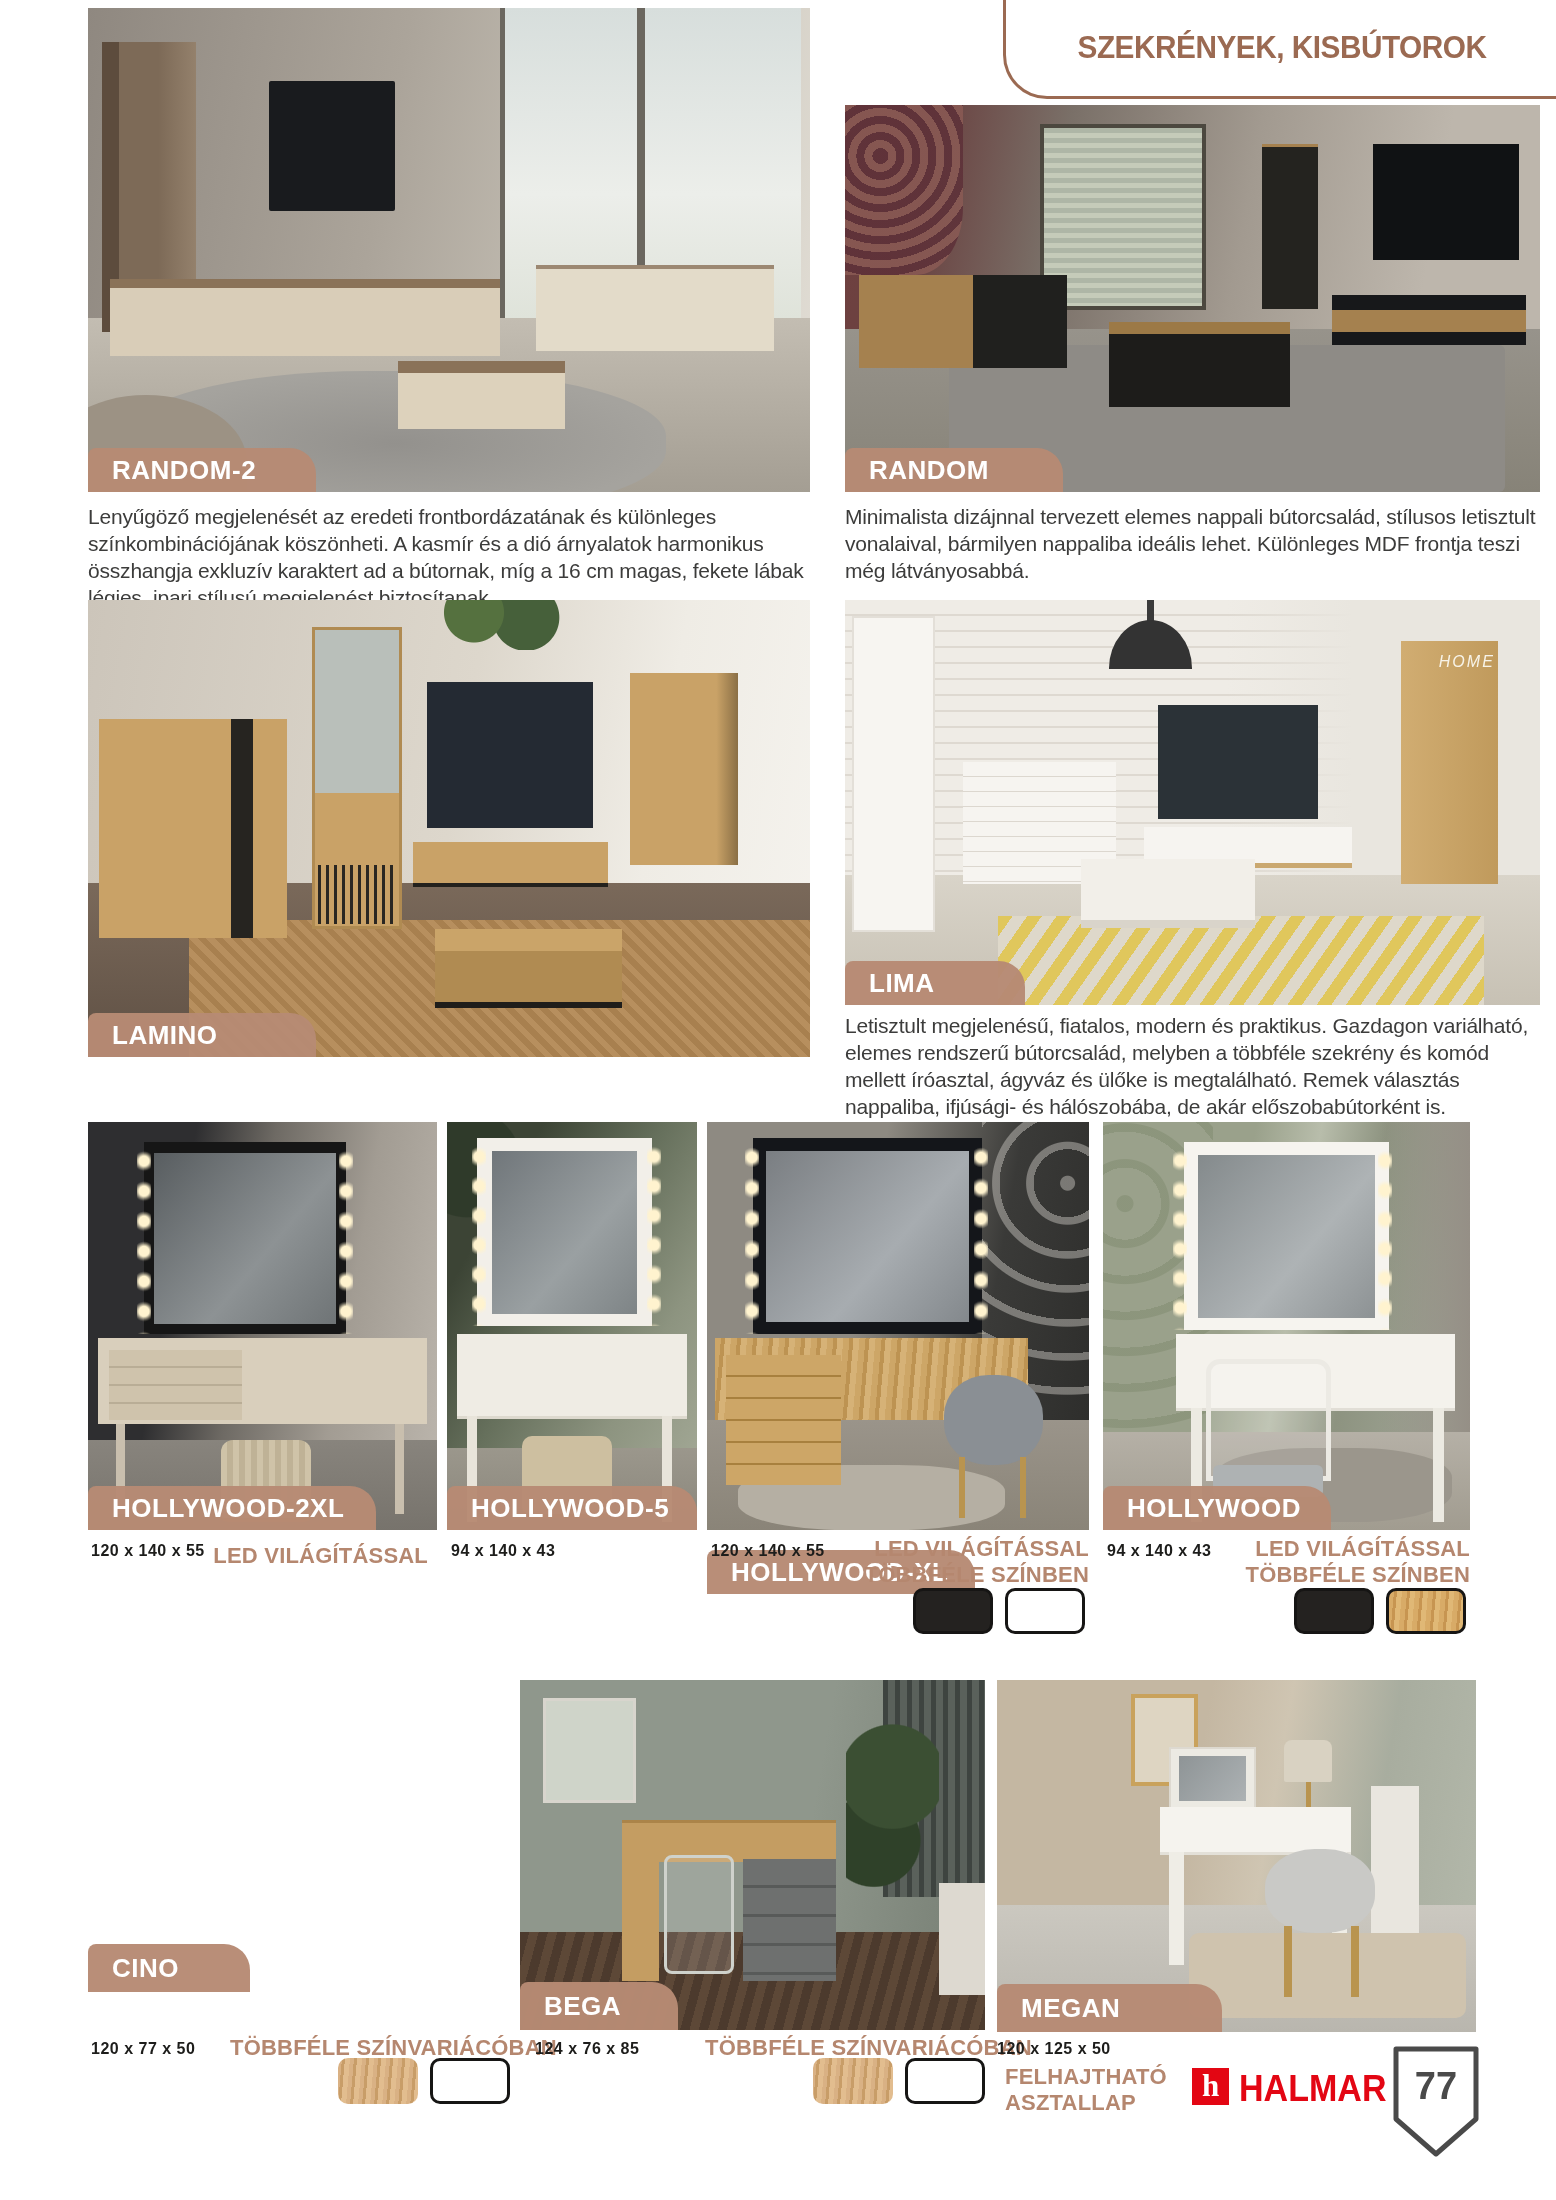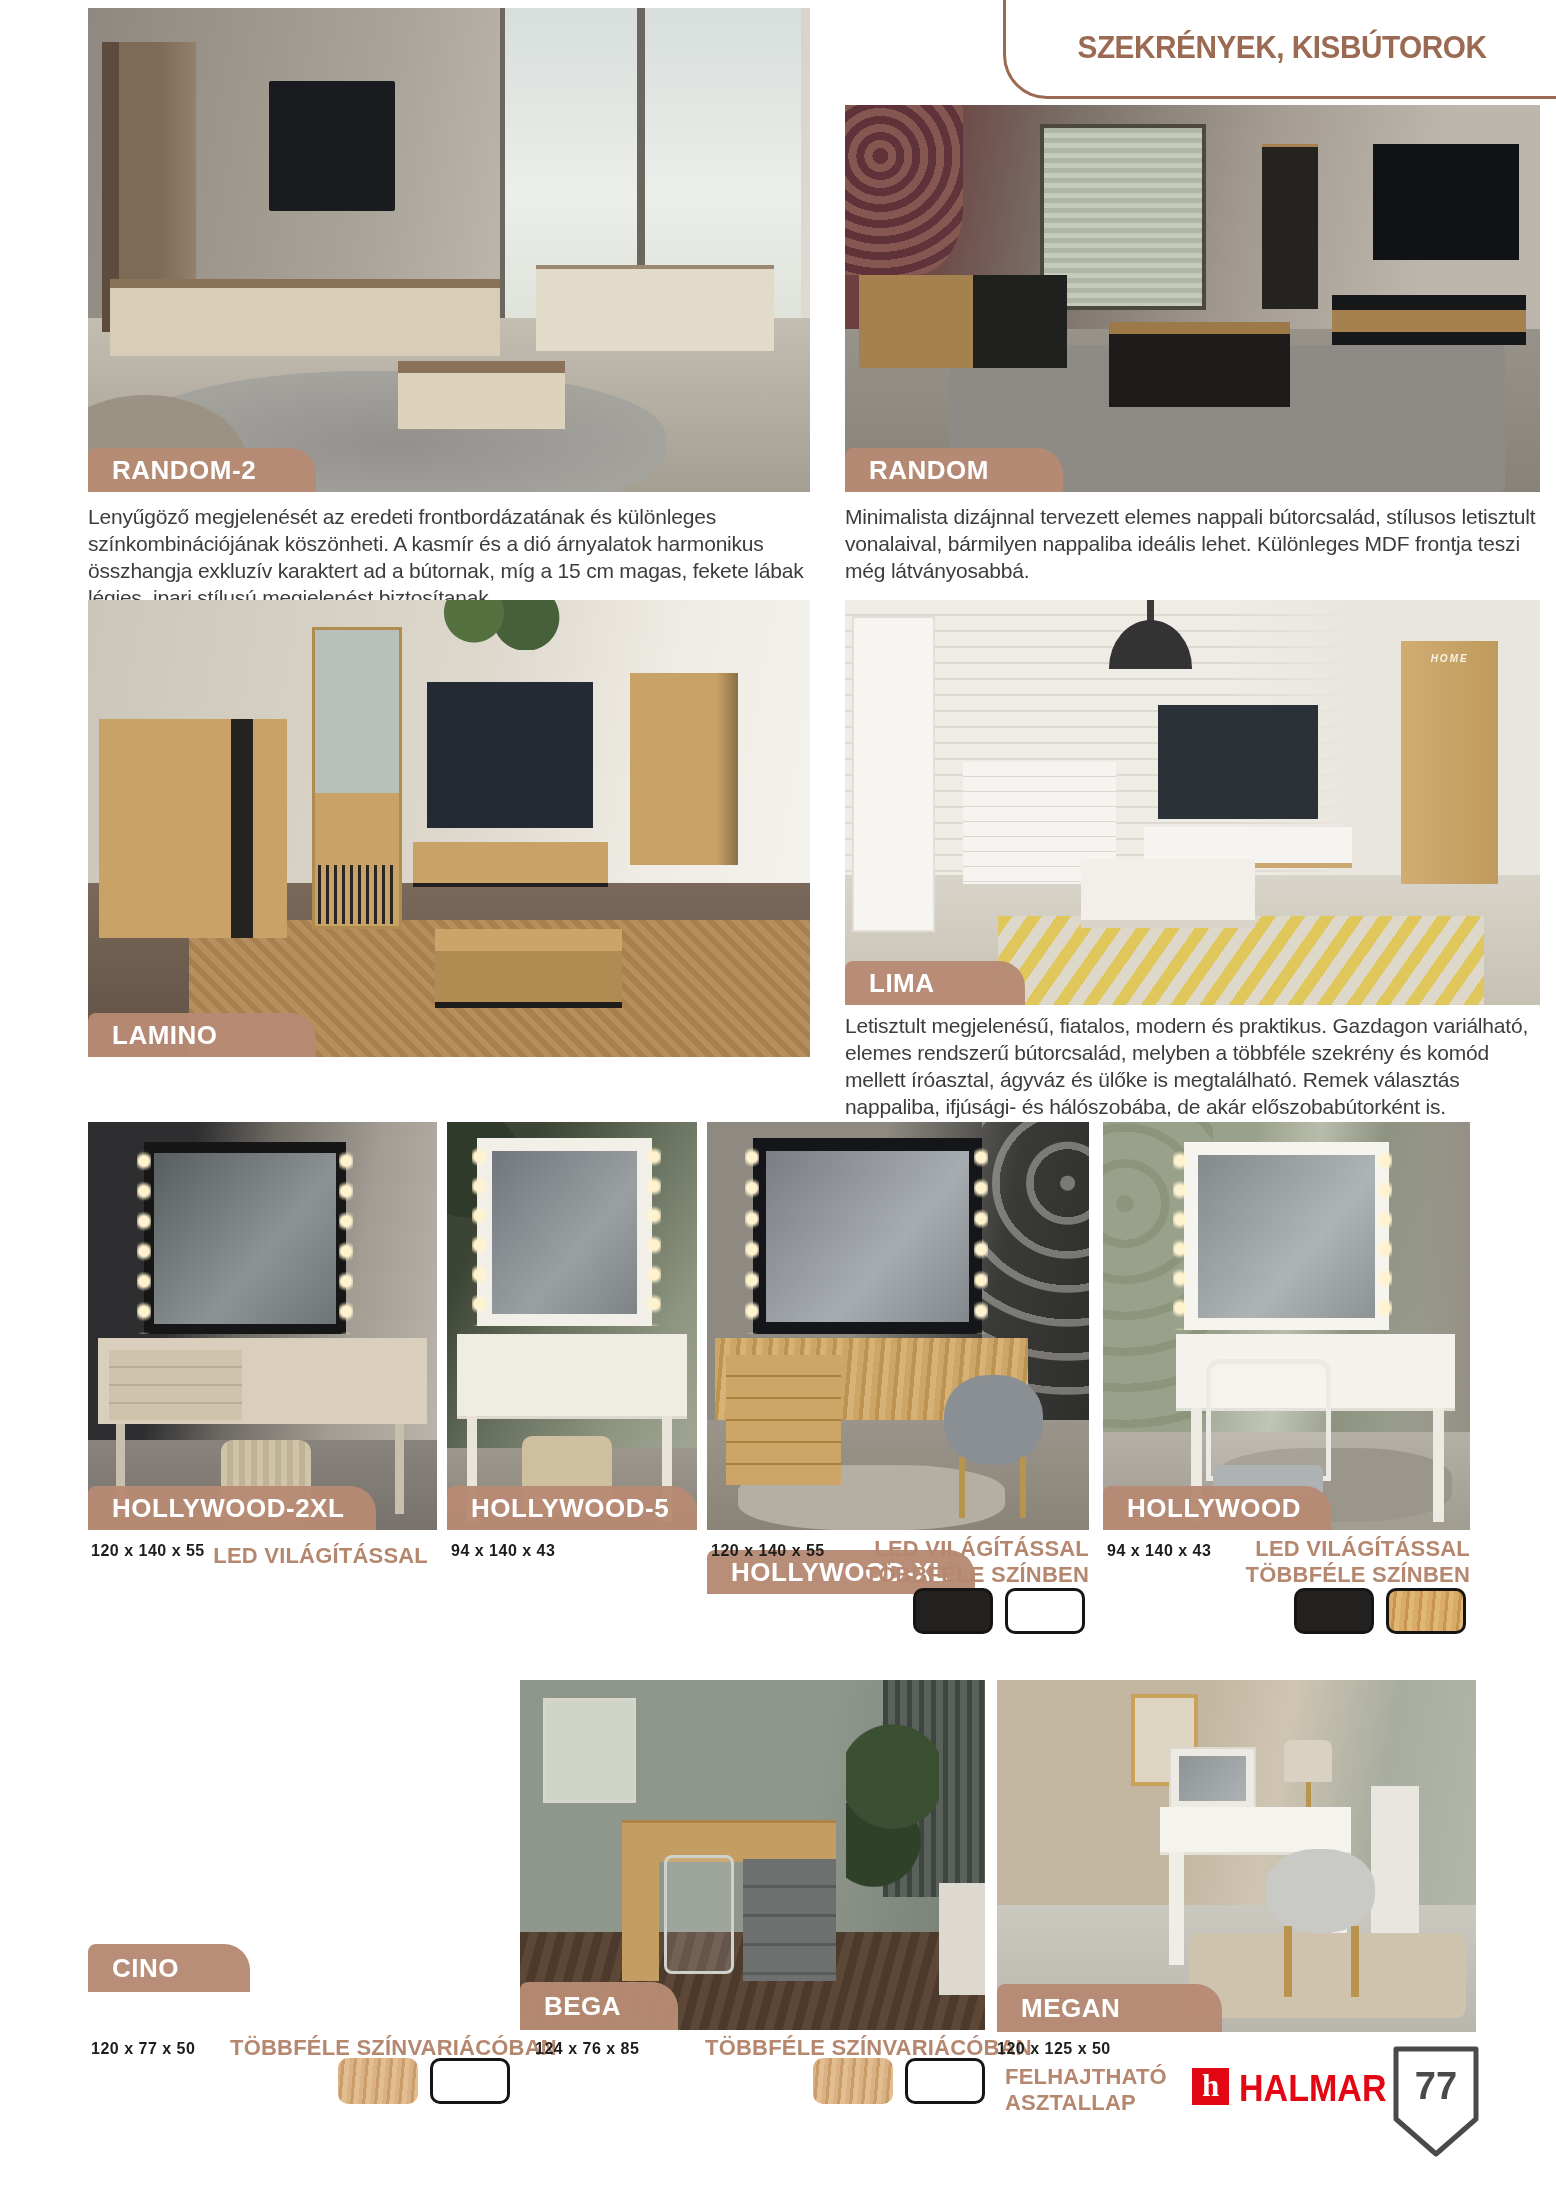--- a/index.html
+++ b/index.html
@@ -30,21 +30,21 @@
   .swatch{width:80px;height:46px;border-radius:10px;box-sizing:border-box;}
   .swatch-black{background:#242220;border:3px solid #161514;}
   .swatch-white{background:#ffffff;border:3px solid #161514;}
   .swatch-oak{border:3px solid #161514;
       background:repeating-linear-gradient(95deg,#d8ab67 0 5px,#c79551 5px 8px,#e0b876 8px 13px);}
   .swatch-oakplain{background:repeating-linear-gradient(95deg,#d9b184 0 4px,#c89d68 4px 7px,#e2bd8f 7px 12px);}
   
   .bulbs{width:14px;background-image:radial-gradient(circle at 50% 50%,#fff3cf 0 5px,rgba(255,243,207,.35) 8px,transparent 10px);
          background-size:100% 16%;background-repeat:repeat-y;}
   .mon-txt{color:#f5f5f2;font-weight:700;font-size:16px;letter-spacing:2px;text-align:center;}
-  .home-txt{color:#f7f3e8;font-weight:700;font-size:10px;letter-spacing:2px;text-align:center;}
+  .home-txt{color:#f7f3e8;font-weight:400;font-size:16px;letter-spacing:2px;text-align:right;}
   
   .brand-sq{position:absolute;left:1192px;top:2068px;width:37px;height:37px;background:#e30613;
             color:#fff;font-weight:700;font-size:31px;line-height:36px;text-align:center;
             font-family:"Liberation Serif",serif;}
   .brand-txt{position:absolute;left:1239px;top:2068px;color:#e30613;font-weight:700;
              font-size:37px;letter-spacing:0px;transform:scaleX(.92);transform-origin:left;}
   .shield{position:absolute;left:1390px;top:2045px;}
   .shield text{font-family:"Liberation Sans",sans-serif;font-weight:700;font-size:38px;fill:#4a4a4a;}
 </style>
 </head>
@@ -64,21 +64,21 @@
     <i style="left:2%;top:7%;width:13%;height:60%;background:linear-gradient(90deg,#5d4c3d 0 18%,#7d6a57 18% 60%,#94816c)"></i>
     <i style="left:25%;top:15%;width:17.5%;height:27%;background:#191b1e;border-radius:2px"></i>
     <i style="left:3%;top:56%;width:54%;height:16%;background:linear-gradient(180deg,#8a7258 0 12%,#d9cdb8 12%)"></i>
     <i style="left:62%;top:53%;width:33%;height:17%;background:#e3dbc9;border-top:4px solid #9c8872"></i>
     <i style="left:43%;top:73%;width:23%;height:14%;background:linear-gradient(180deg,#8a7258 0 18%,#ddd2bc 18%)"></i>
     <i style="left:-6%;top:80%;width:28%;height:28%;background:#9c9284;border-radius:50% 50% 0 0"></i>
   </div>
   <div class="badge" style="left:88px;top:448px;width:228px">
     <span>RANDOM-2</span>
   </div>
-  <div class="desc" style="left:88px;top:503px;width:726px">Lenyűgöző megjelenését az eredeti frontbordázatának és különleges színkombinációjának köszönheti. A kasmír és a dió árnyalatok harmonikus összhangja exkluzív karaktert ad a bútornak, míg a 15 cm magas, fekete lábak légies, ipari stílusú megjelenést biztosítanak.</div>
+  <div class="desc" style="left:88px;top:503px;width:726px">Lenyűgöző megjelenését az eredeti frontbordázatának és különleges színkombinációjának köszönheti. A kasmír és a dió árnyalatok harmonikus összhangja exkluzív karaktert ad a bútornak, míg a 16 cm magas, fekete lábak légies, ipari stílusú megjelenést biztosítanak.</div>
 
   <div class="ph" style="left:845px;top:105px;width:695px;height:387px">
     <i style="left:0;top:0;width:100%;height:100%;background:linear-gradient(100deg,#70403f 0,#6a4241 12%,#7a7068 30%,#a29a90 55%,#bdb6ac 80%)"></i>
     <i style="left:0;top:0;width:17%;height:44%;background:repeating-radial-gradient(circle at 30% 30%,#5d3038 0 8px,#8a5a54 8px 16px);border-radius:0 0 40% 0;opacity:.85"></i>
     <i style="left:0;top:58%;width:100%;height:42%;background:linear-gradient(180deg,#97938b,#878378)"></i>
     <i style="left:28%;top:5%;width:24%;height:48%;background:repeating-linear-gradient(180deg,#aeb6a6 0 5px,#c5cbb9 5px 10px);border:4px solid #4c483f;box-sizing:border-box"></i>
     <i style="left:15%;top:62%;width:80%;height:38%;background:#8e8b86;border-radius:6px"></i>
     <i style="left:2%;top:44%;width:30%;height:24%;background:linear-gradient(90deg,#a5814f 0 55%,#20201e 55%)"></i>
     <i style="left:60%;top:10%;width:8%;height:42%;background:#24231f;border-top:3px solid #a5814f"></i>
     <i style="left:76%;top:10%;width:21%;height:30%;background:#101214"></i>

